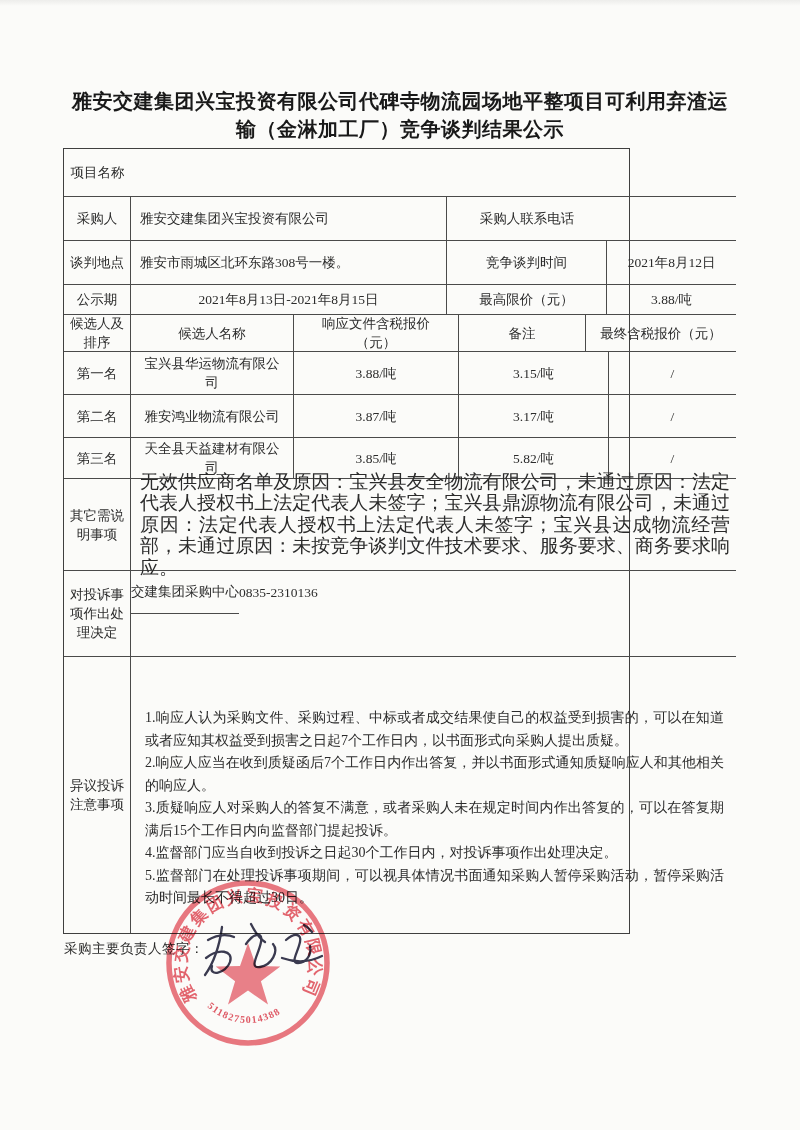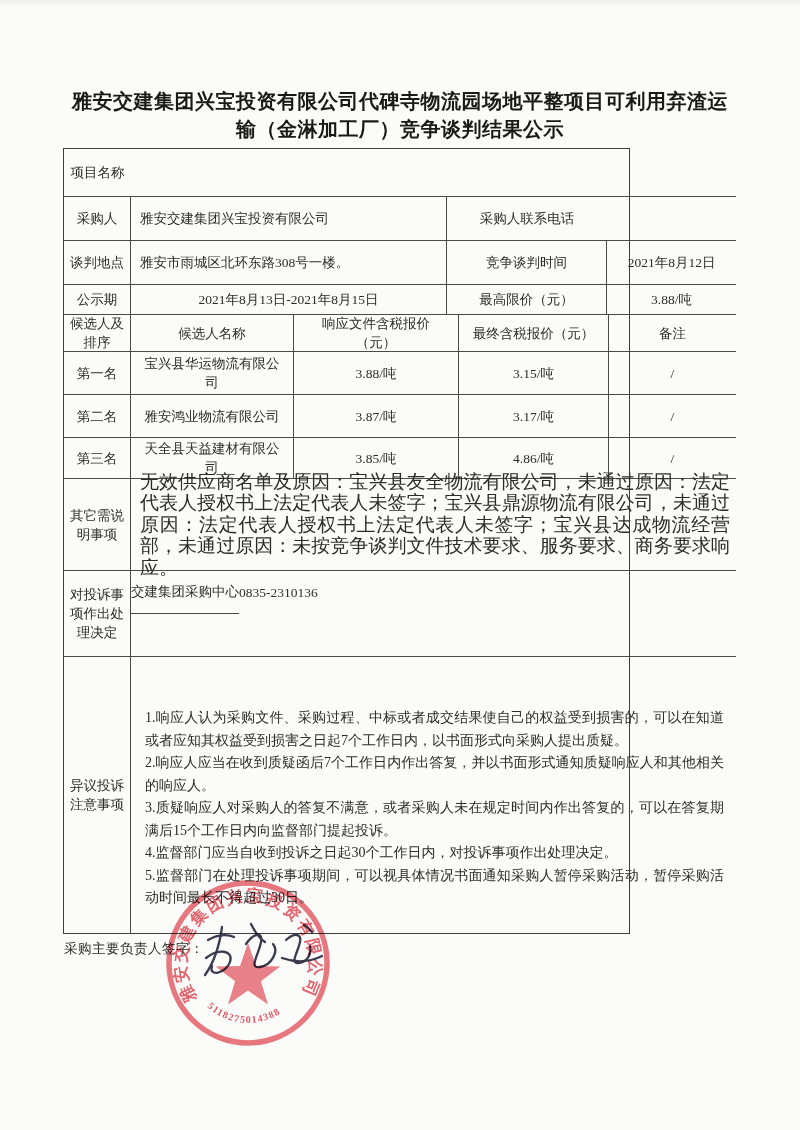--- a/index.html
+++ b/index.html
@@ -112,22 +112,22 @@
       <div class="tcell w-b2">2021年8月13日-2021年8月15日</div>
       <div class="tcell w-b3">最高限价（元）</div>
       <div class="tcell w-b4">3.88/吨</div>
     </div>
 
     <div class="trow" style="height:37px">
       <div class="tcell w-label">候选人及排序</div>
       <div class="tcell w-c2">候选人名称</div>
       <div class="tcell w-c3 pre">响应文件含税报价
 （元）</div>
+      <div class="tcell w-c5">备注</div>
       <div class="tcell w-c4">最终含税报价（元）</div>
-      <div class="tcell w-c5">备注</div>
     </div>
 
     <div class="trow" style="height:43px">
       <div class="tcell w-label">第一名</div>
       <div class="tcell w-c2">宝兴县华运物流有限公司</div>
       <div class="tcell w-c3">3.88/吨</div>
       <div class="tcell w-c4">3.15/吨</div>
       <div class="tcell w-c5">/</div>
     </div>
 
@@ -136,21 +136,21 @@
       <div class="tcell w-c2">雅安鸿业物流有限公司</div>
       <div class="tcell w-c3">3.87/吨</div>
       <div class="tcell w-c4">3.17/吨</div>
       <div class="tcell w-c5">/</div>
     </div>
 
     <div class="trow" style="height:41px">
       <div class="tcell w-label">第三名</div>
       <div class="tcell w-c2">天全县天益建材有限公司</div>
       <div class="tcell w-c3">3.85/吨</div>
-      <div class="tcell w-c4">4.86/吨</div>
+      <div class="tcell w-c4">5.82/吨</div>
       <div class="tcell w-c5">/</div>
     </div>
 
     <div class="trow" style="height:92px">
       <div class="tcell w-label">其它需说明事项</div>
       <div class="tcell w-wide longtext la">
         <p>无效供应商名单及原因：宝兴县友全物流有限公司，未通过原因：法定代表人授权书上法定代表人未签字；宝兴县鼎源物流有限公司，未通过原因：法定代表人授权书上法定代表人未签字；宝兴县达成物流经营部，未通过原因：未按竞争谈判文件技术要求、服务要求、商务要求响应。</p>
       </div>
     </div>
 

